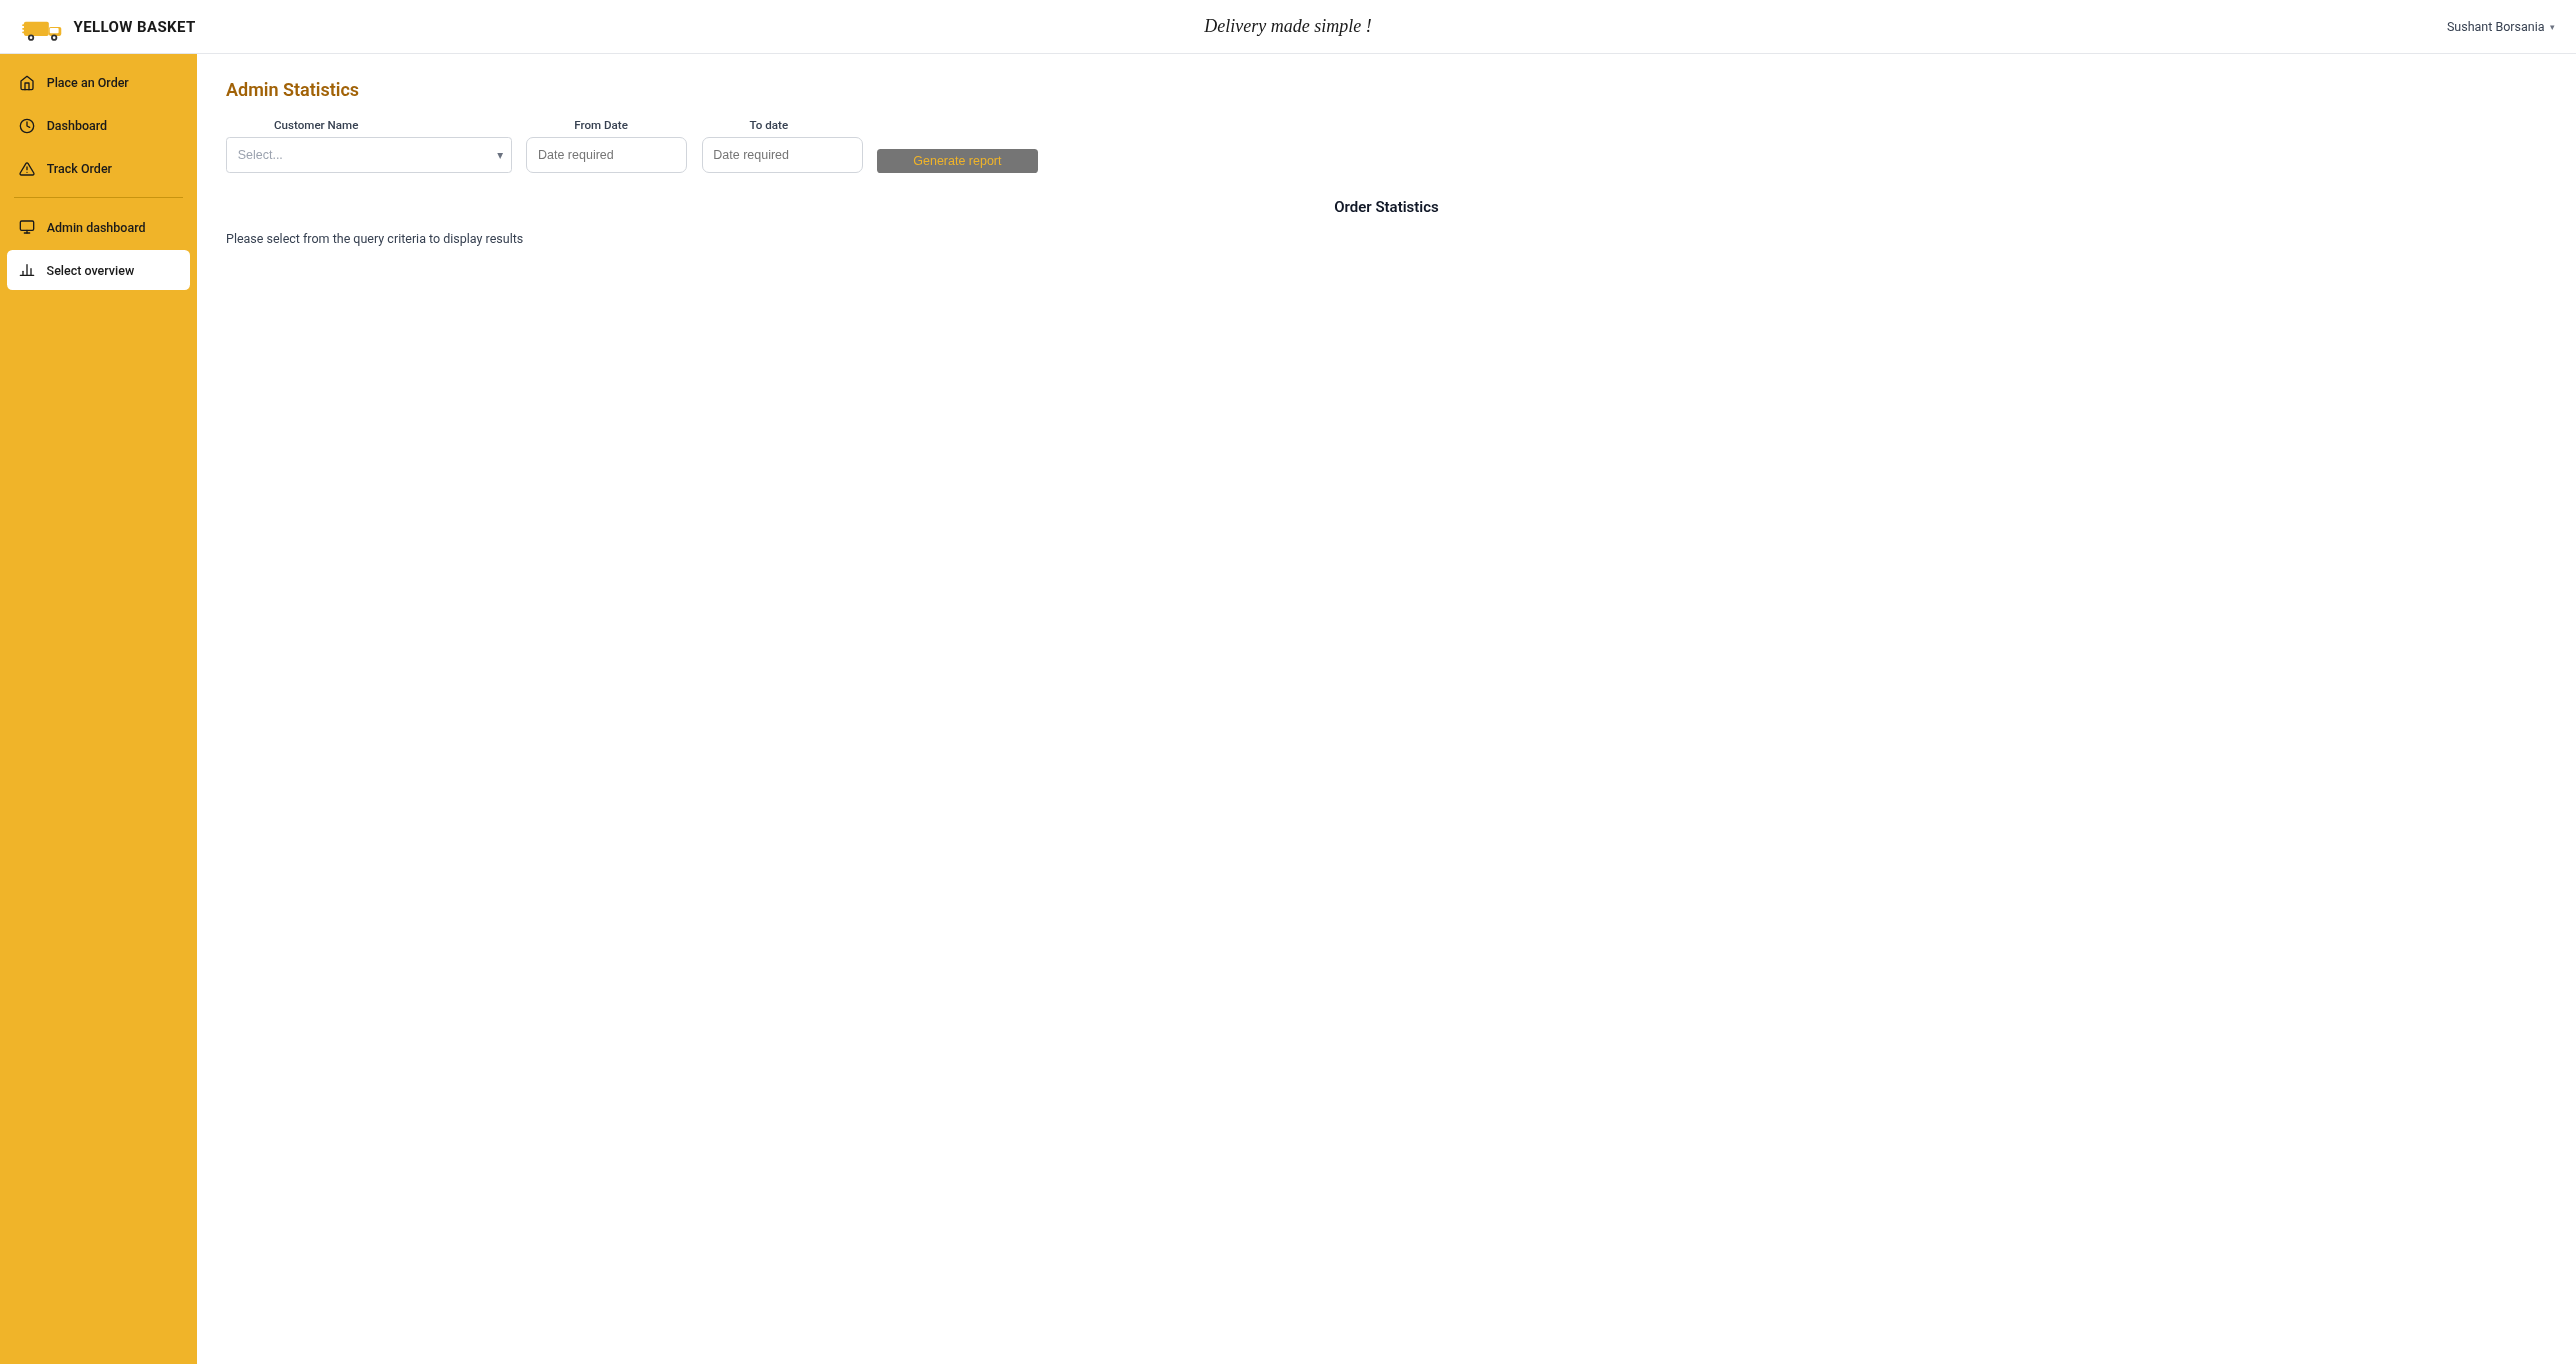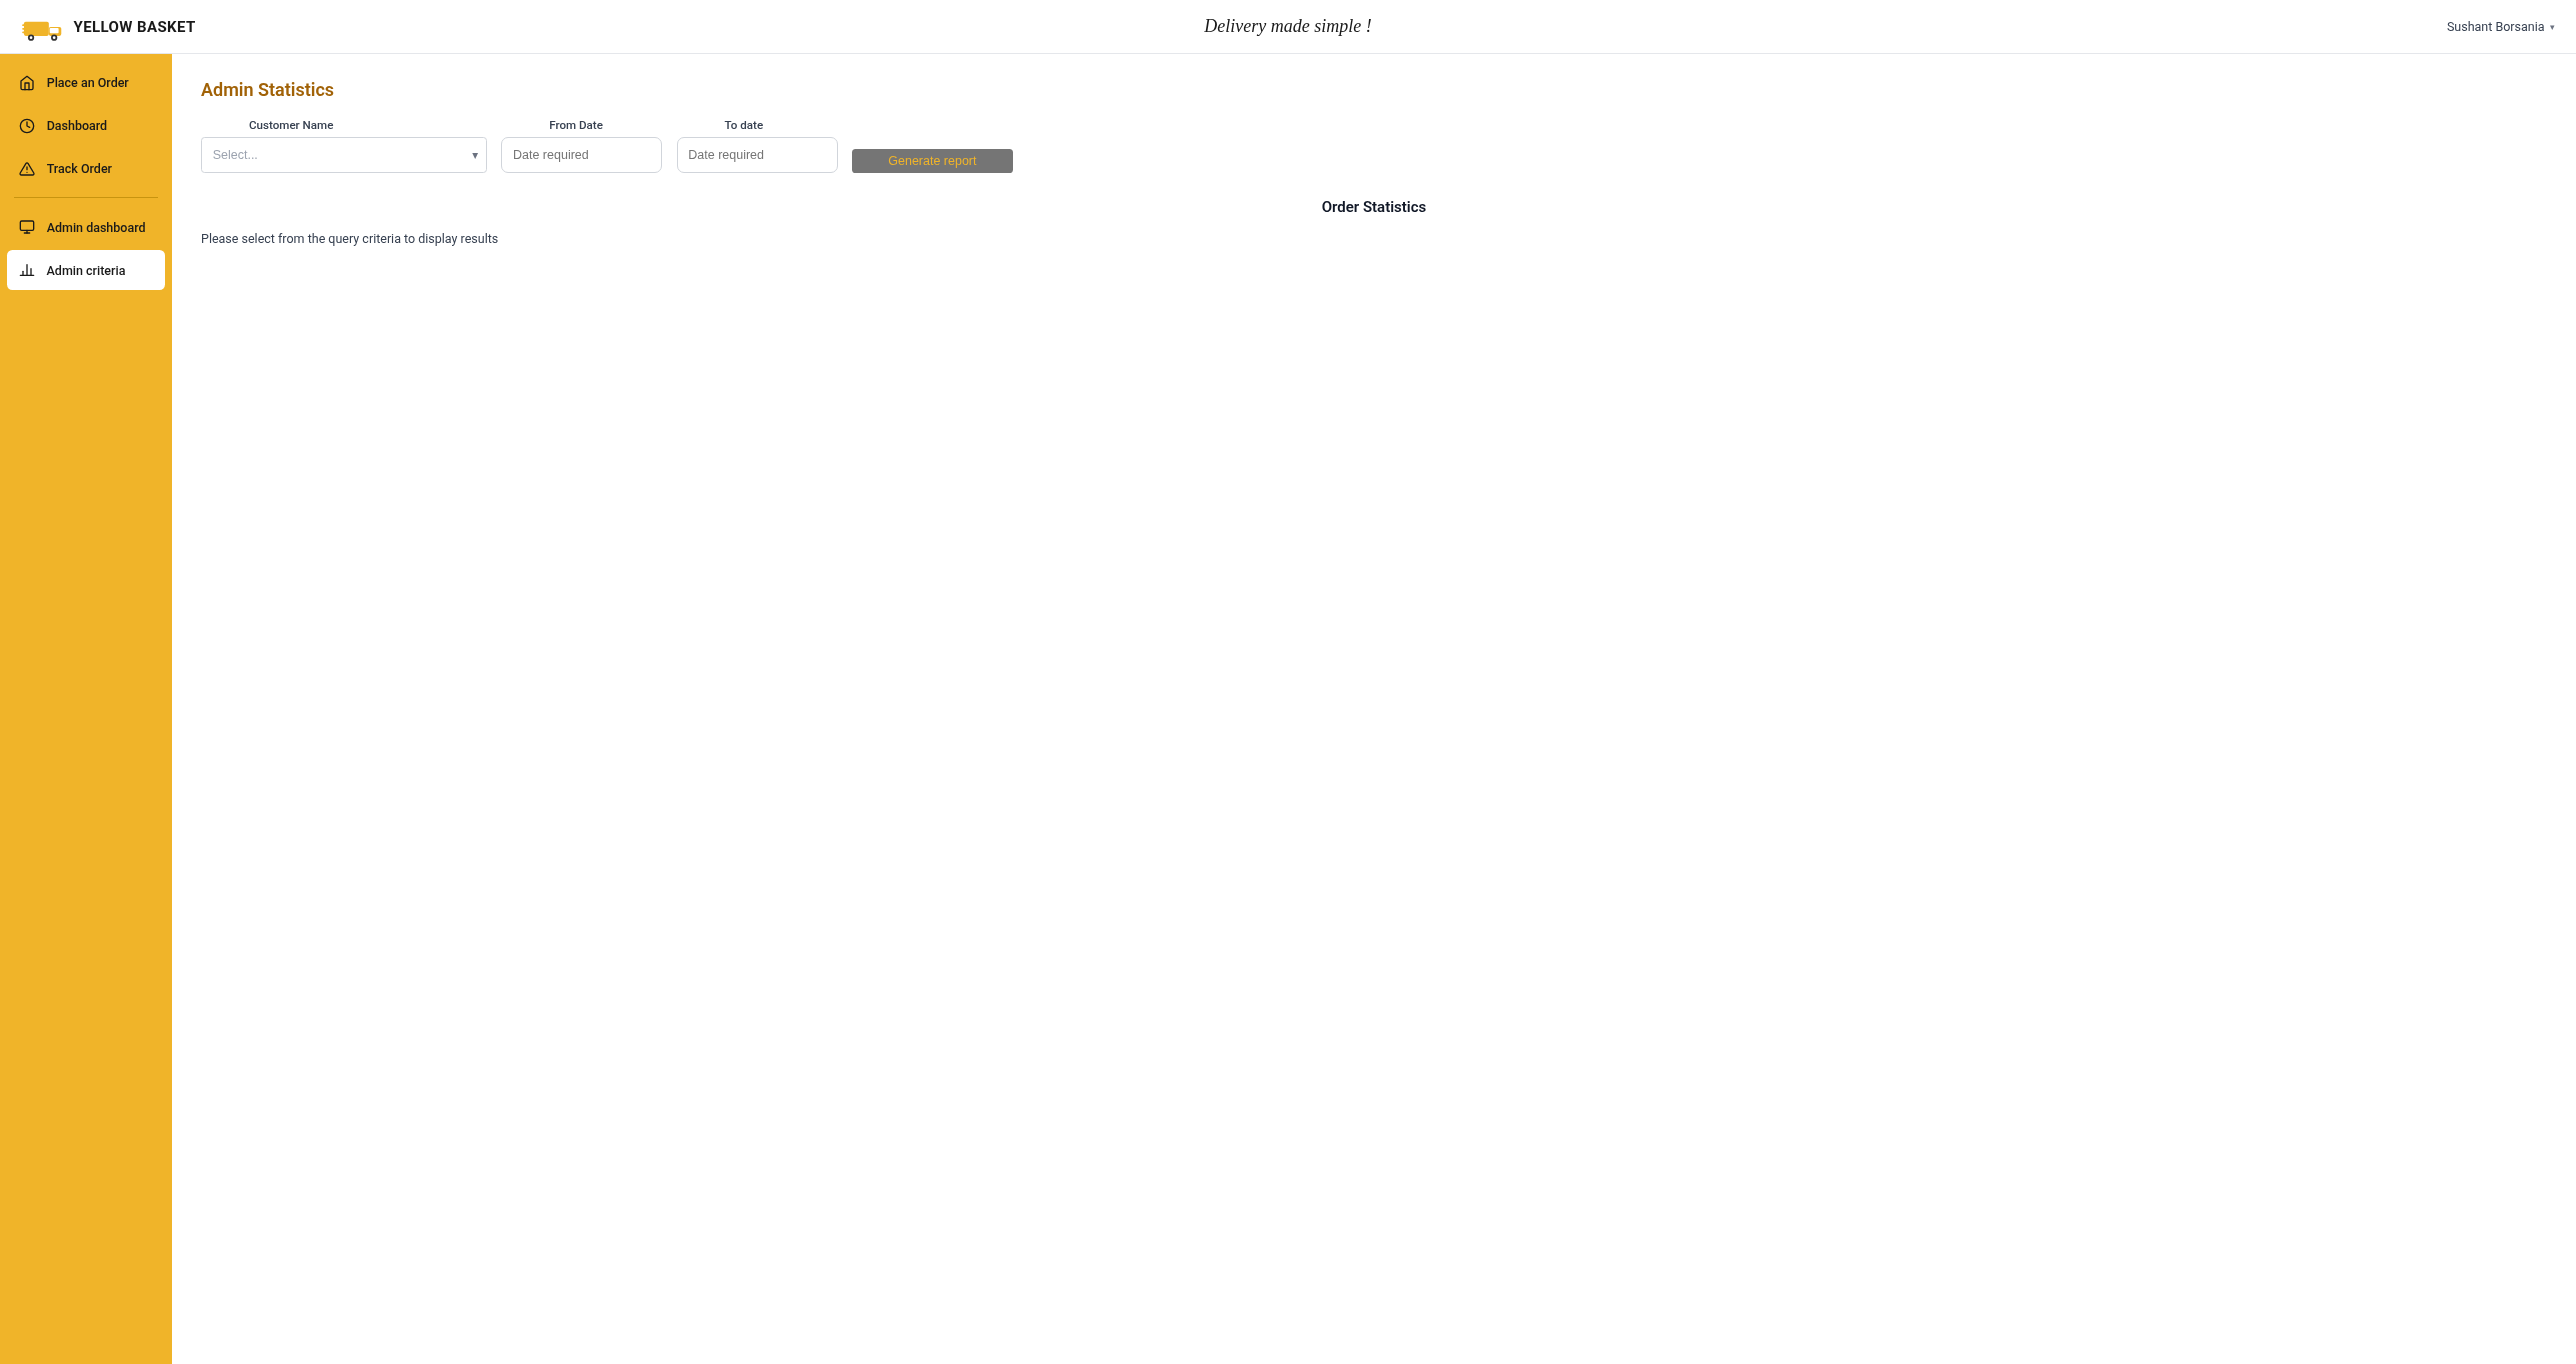--- a/index.html
+++ b/index.html
@@ -72,21 +72,21 @@
 
     
     .app-body {
       display: flex;
       flex: 1;
       overflow: hidden;
     }
 
     
     .sidebar {
-      width: 172px;
+      width: 197px;
       background: #f0b429;
       flex-shrink: 0;
       display: flex;
       flex-direction: column;
       padding-top: 7.2px;
     }
 
     .sidebar-item {
       display: flex;
       align-items: center;
@@ -320,21 +320,21 @@
 
     <div class="sidebar-item active">
       <span class="sidebar-icon">
         <svg width="16" height="16" viewBox="0 0 24 24">
           <line x1="18" y1="20" x2="18" y2="10" stroke="#1a1a1a"></line>
           <line x1="12" y1="20" x2="12" y2="4" stroke="#1a1a1a"></line>
           <line x1="6" y1="20" x2="6" y2="14" stroke="#1a1a1a"></line>
           <line x1="2" y1="20" x2="22" y2="20" stroke="#1a1a1a"></line>
         </svg>
       </span>
-      <span>Admin criteria</span>
+      <span>Select overview</span>
     </div>
 
   </nav>
 
   <main class="main-content">
 
     <h1 class="page-title">Admin Statistics</h1>
 
     <div class="filters-row">
 

